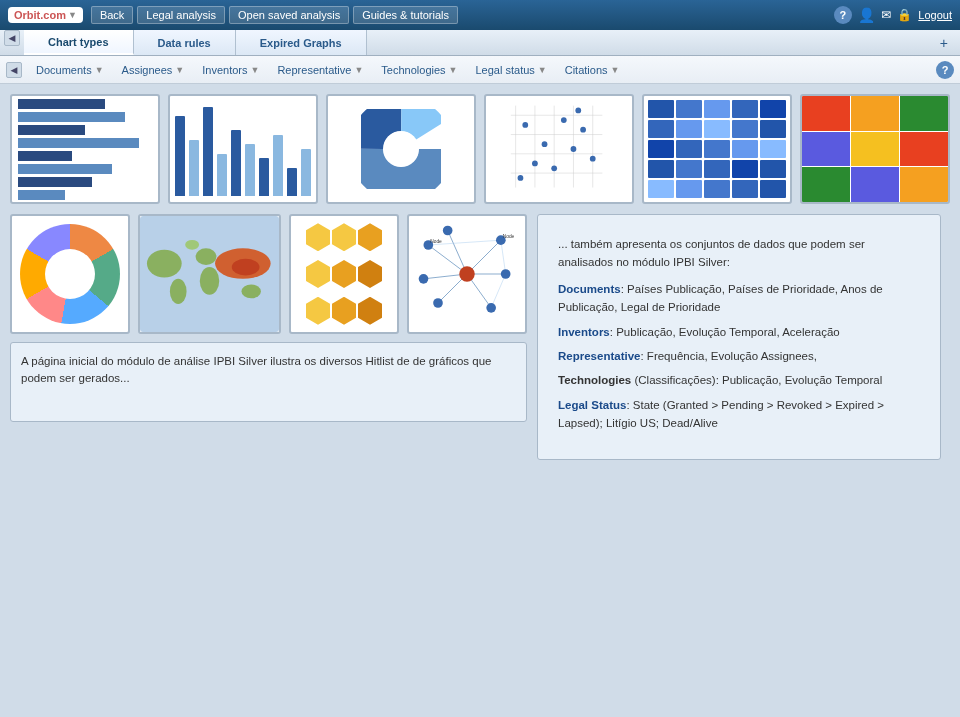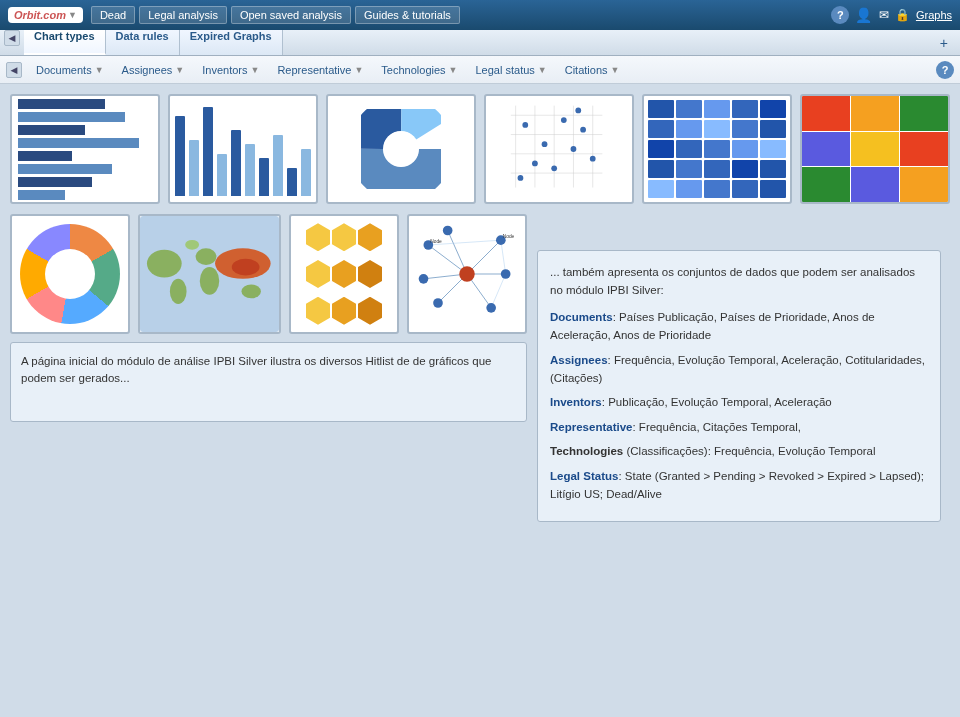--- a/index.html
+++ b/index.html
@@ -26,21 +26,21 @@
       border-radius: 4px;
       padding: 2px 6px;
       font-size: 11px;
       font-weight: bold;
       color: #e84;
       display: flex;
       align-items: center;
       gap: 2px;
       margin-right: 4px;
     }
-    .logo span { color: #c55; font-style: italic; }
+    .logo span { color: #c55; }
     .top-btn {
       background: rgba(255,255,255,0.15);
       border: 1px solid rgba(255,255,255,0.3);
       color: #fff;
       padding: 2px 8px;
       font-size: 11px;
       border-radius: 2px;
       cursor: pointer;
     }
     .top-right {
@@ -56,26 +56,26 @@
     
     .tab-bar {
       background: linear-gradient(to bottom, #e8f0f8, #d0dce8);
       height: 26px;
       display: flex;
       align-items: stretch;
       border-bottom: 1px solid #a0b0c0;
       padding: 0 4px;
     }
     .tab-item {
-      padding: 0 10px;
+      padding: 0 24px;
       font-size: 11px;
       font-weight: bold;
       color: #2a5a8a;
       display: flex;
-      align-items: flex-start;
+      align-items: center;
       border-right: 1px solid #b0c0d0;
       cursor: pointer;
       background: linear-gradient(to bottom, #f0f6ff, #dce8f5);
     }
     .tab-item.active {
       background: linear-gradient(to bottom, #fff, #f0f6ff);
       border-bottom: 2px solid #fff;
       color: #1a4a6e;
     }
     .tab-add {
@@ -291,25 +291,24 @@
       color: #333;
       line-height: 1.5;
       min-height: 80px;
     }
 
     .right-col {
       flex: 0 0 43%;
       background: #e8f0f8;
       border: 1px solid #a8b8c8;
       border-radius: 3px;
-      padding: 12px;
+      padding: 20px;
       font-size: 11.5px;
       line-height: 1.6;
       color: #333;
-      margin-top: 36px;
     }
 
     .right-col .intro { margin-bottom: 8px; }
     .right-col .section { margin-bottom: 6px; }
     .right-col .label-bold { font-weight: bold; }
     .right-col .label-bold.blue { color: #1a4a8a; }
 
     
     .colorful-mosaic {
       display: grid;
@@ -325,30 +324,30 @@
     }
   </style>
 </head>
 <body>
 
 <div class="top-bar">
   <div class="logo">
     <span>Orbit.com</span>
     <span style="font-size:9px;color:#888;">▼</span>
   </div>
-  <button class="top-btn">Dead</button>
+  <button class="top-btn">Back</button>
   <button class="top-btn">Legal analysis</button>
   <button class="top-btn">Open saved analysis</button>
   <button class="top-btn">Guides &amp; tutorials</button>
   <div class="top-right">
     <span class="help-btn" style="background:#5a8abf;">?</span>
     <span style="font-size:14px;">👤</span>
     <span style="font-size:12px;">✉</span>
     <span style="font-size:12px;">🔒</span>
-    <span style="cursor:pointer;text-decoration:underline;">Graphs</span>
+    <span style="cursor:pointer;text-decoration:underline;">Logout</span>
   </div>
 </div>
 
 <div class="tab-bar">
   <div class="nav-arrow">◀</div>
   <div class="tab-item active">
     <span>Chart types</span>
   </div>
   <div class="tab-item">
     <span>Data rules</span>
@@ -609,37 +608,34 @@
       <div class="text-box-left">
         <span>A página inicial do módulo de análise IPBI Silver ilustra os diversos Hitlist de de gráficos que podem ser gerados...</span>
       </div>
 
     </div>
 
     <div class="right-col">
       <div class="intro">... também apresenta os conjuntos de dados que podem ser analisados no módulo IPBI Silver:</div>
 
       <div class="section">
-        <span class="label-bold blue">Documents</span><span>:</span><span> Países Publicação, Países de Prioridade, Anos de Aceleração, Anos de Prioridade</span>
-      </div>
-
-      <div class="section">
-        <span class="label-bold blue">Assignees</span><span>:</span><span> Frequência, Evolução Temporal, Aceleração, Cotitularidades, (Citações)</span>
-      </div>
+        <span class="label-bold blue">Documents</span><span>:</span><span> Países Publicação, Países de Prioridade, Anos de Publicação, Legal de Prioridade</span>
+      </div>
+
 
       <div class="section">
         <span class="label-bold blue">Inventors</span><span>:</span><span> Publicação, Evolução Temporal, Aceleração</span>
       </div>
 
       <div class="section">
-        <span class="label-bold blue">Representative</span><span>:</span><span> Frequência, Citações Temporal,</span>
+        <span class="label-bold blue">Representative</span><span>:</span><span> Frequência, Evolução Assignees,</span>
       </div>
 
       <div class="section">
-        <span class="label-bold">Technologies</span><span> (Classificações)</span><span>:</span><span> Frequência, Evolução Temporal</span>
+        <span class="label-bold">Technologies</span><span> (Classificações)</span><span>:</span><span> Publicação, Evolução Temporal</span>
       </div>
 
       <div class="section">
         <span class="label-bold blue">Legal Status</span><span>:</span><span> State (Granted &gt; Pending &gt; Revoked &gt; Expired &gt; Lapsed); Litígio US; Dead/Alive</span>
       </div>
 
     </div>
 
   </div>
 

